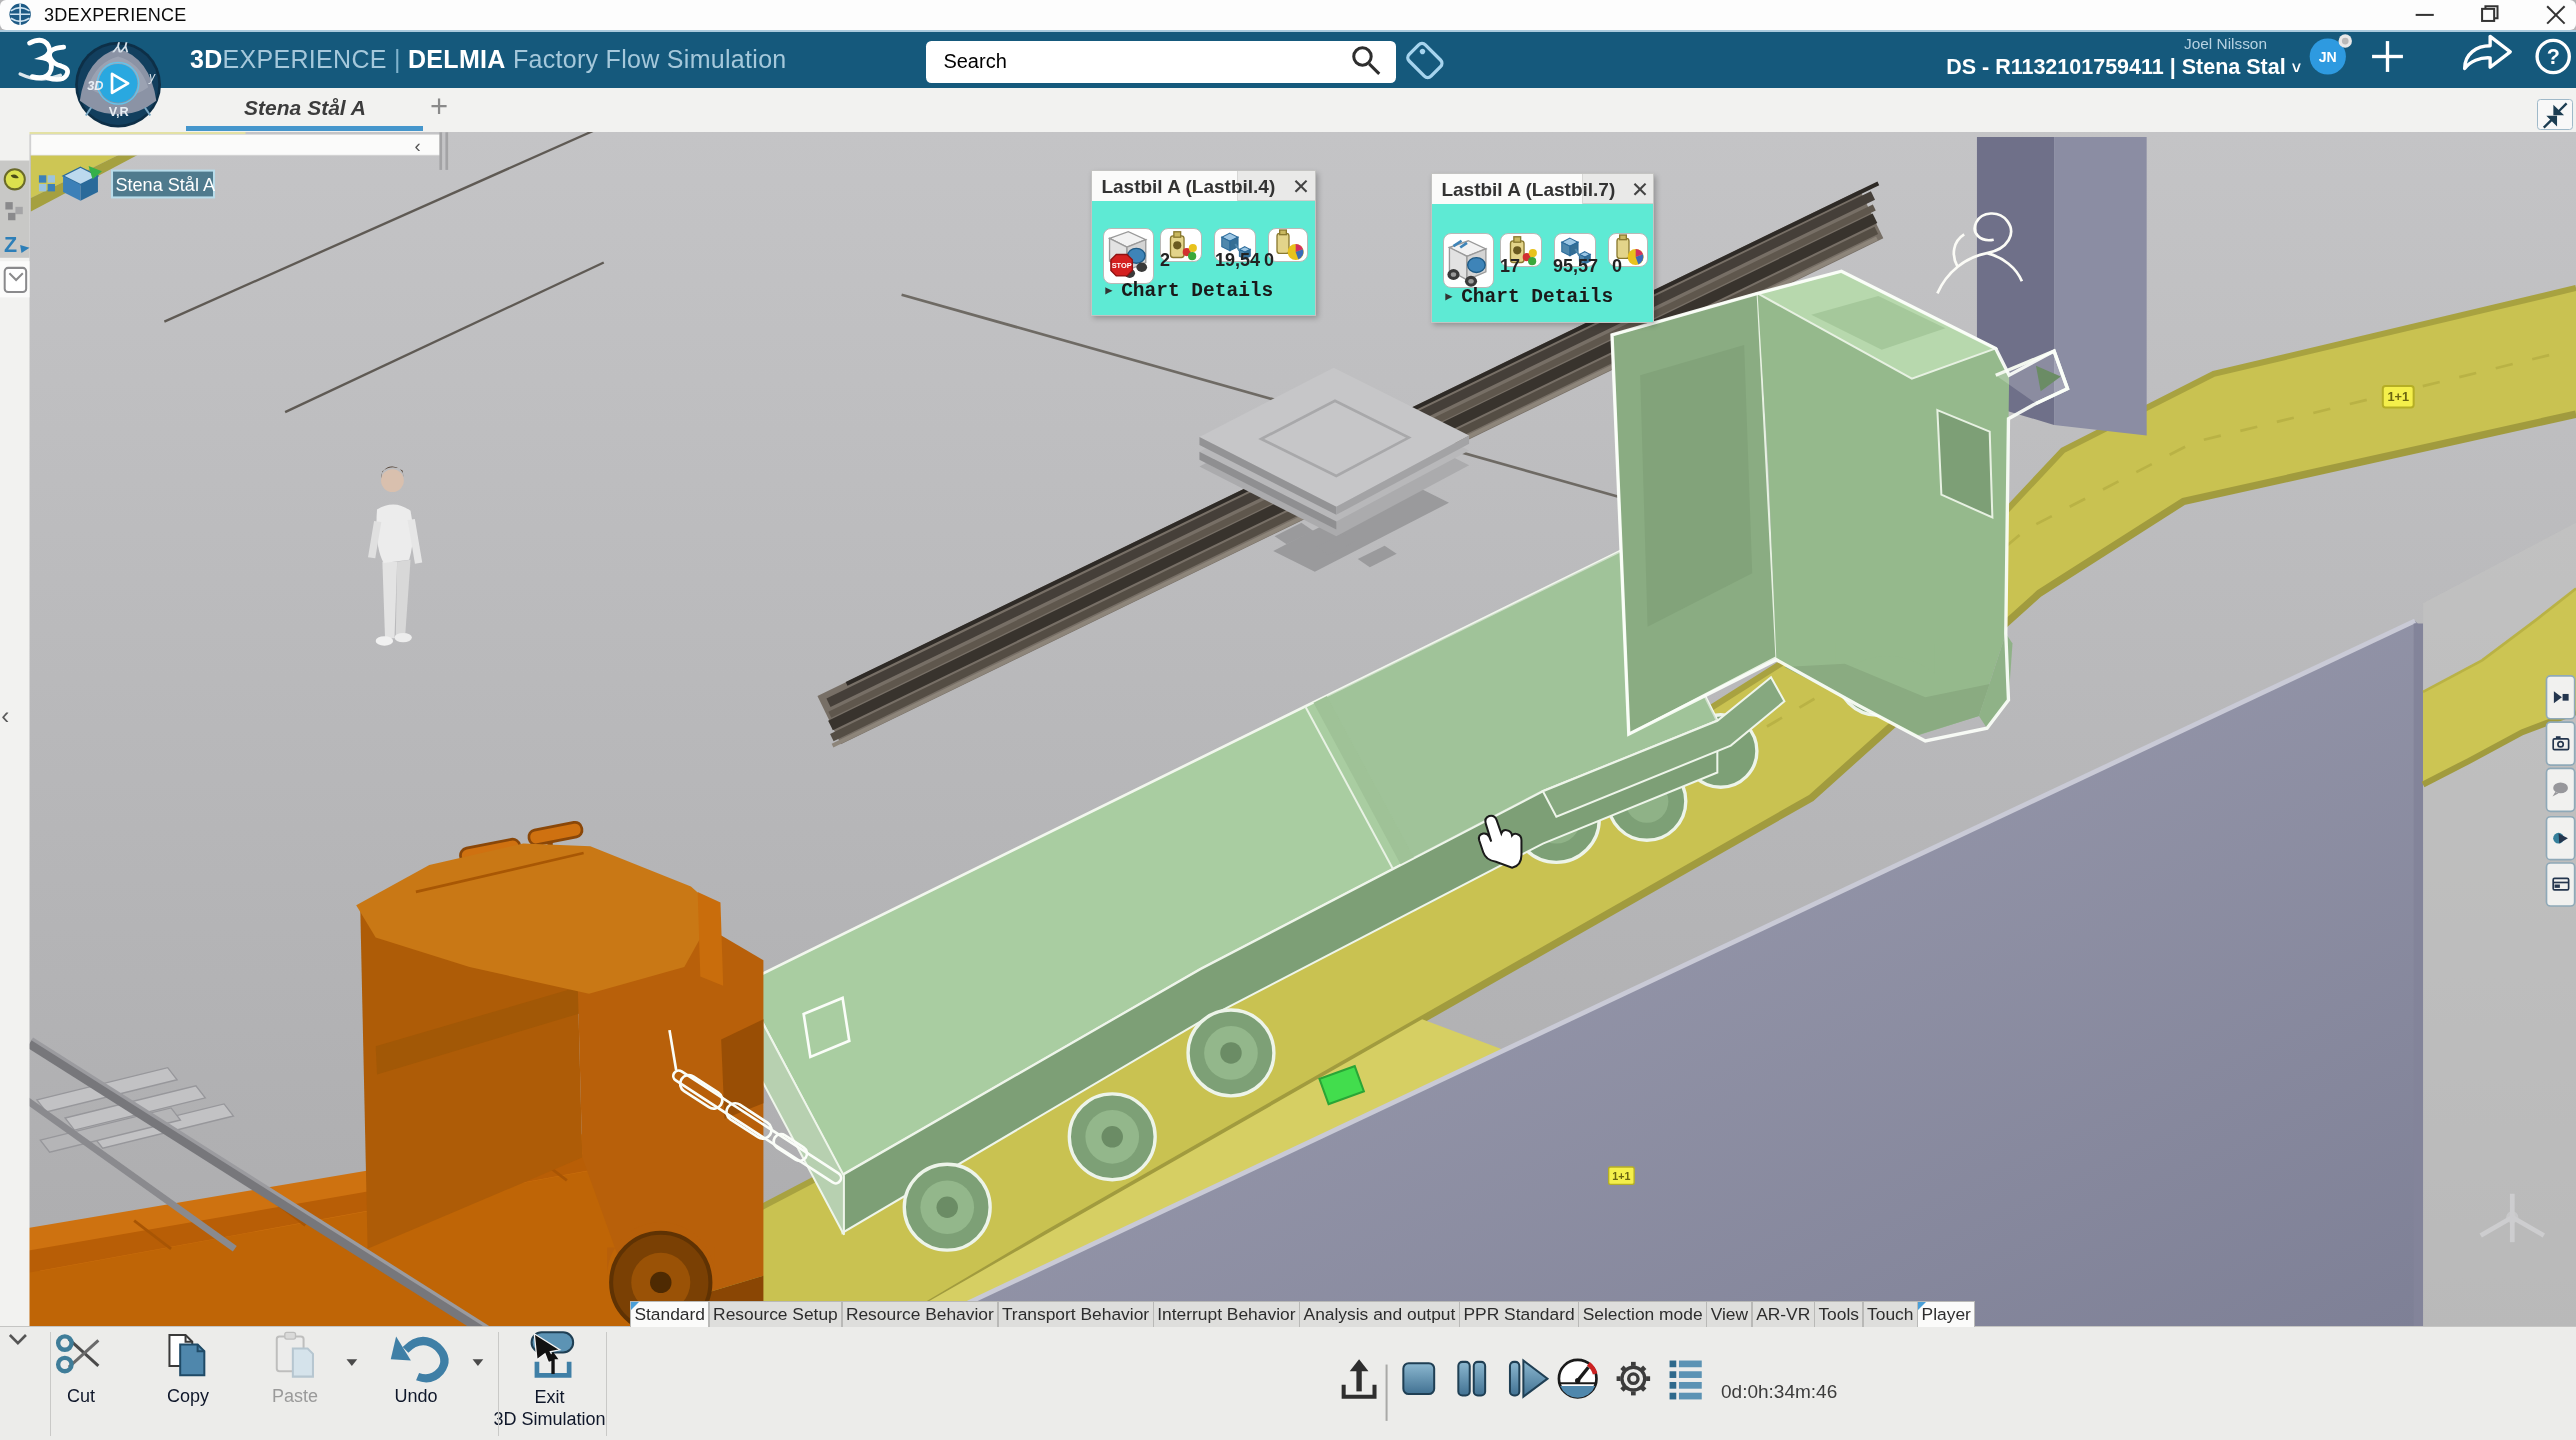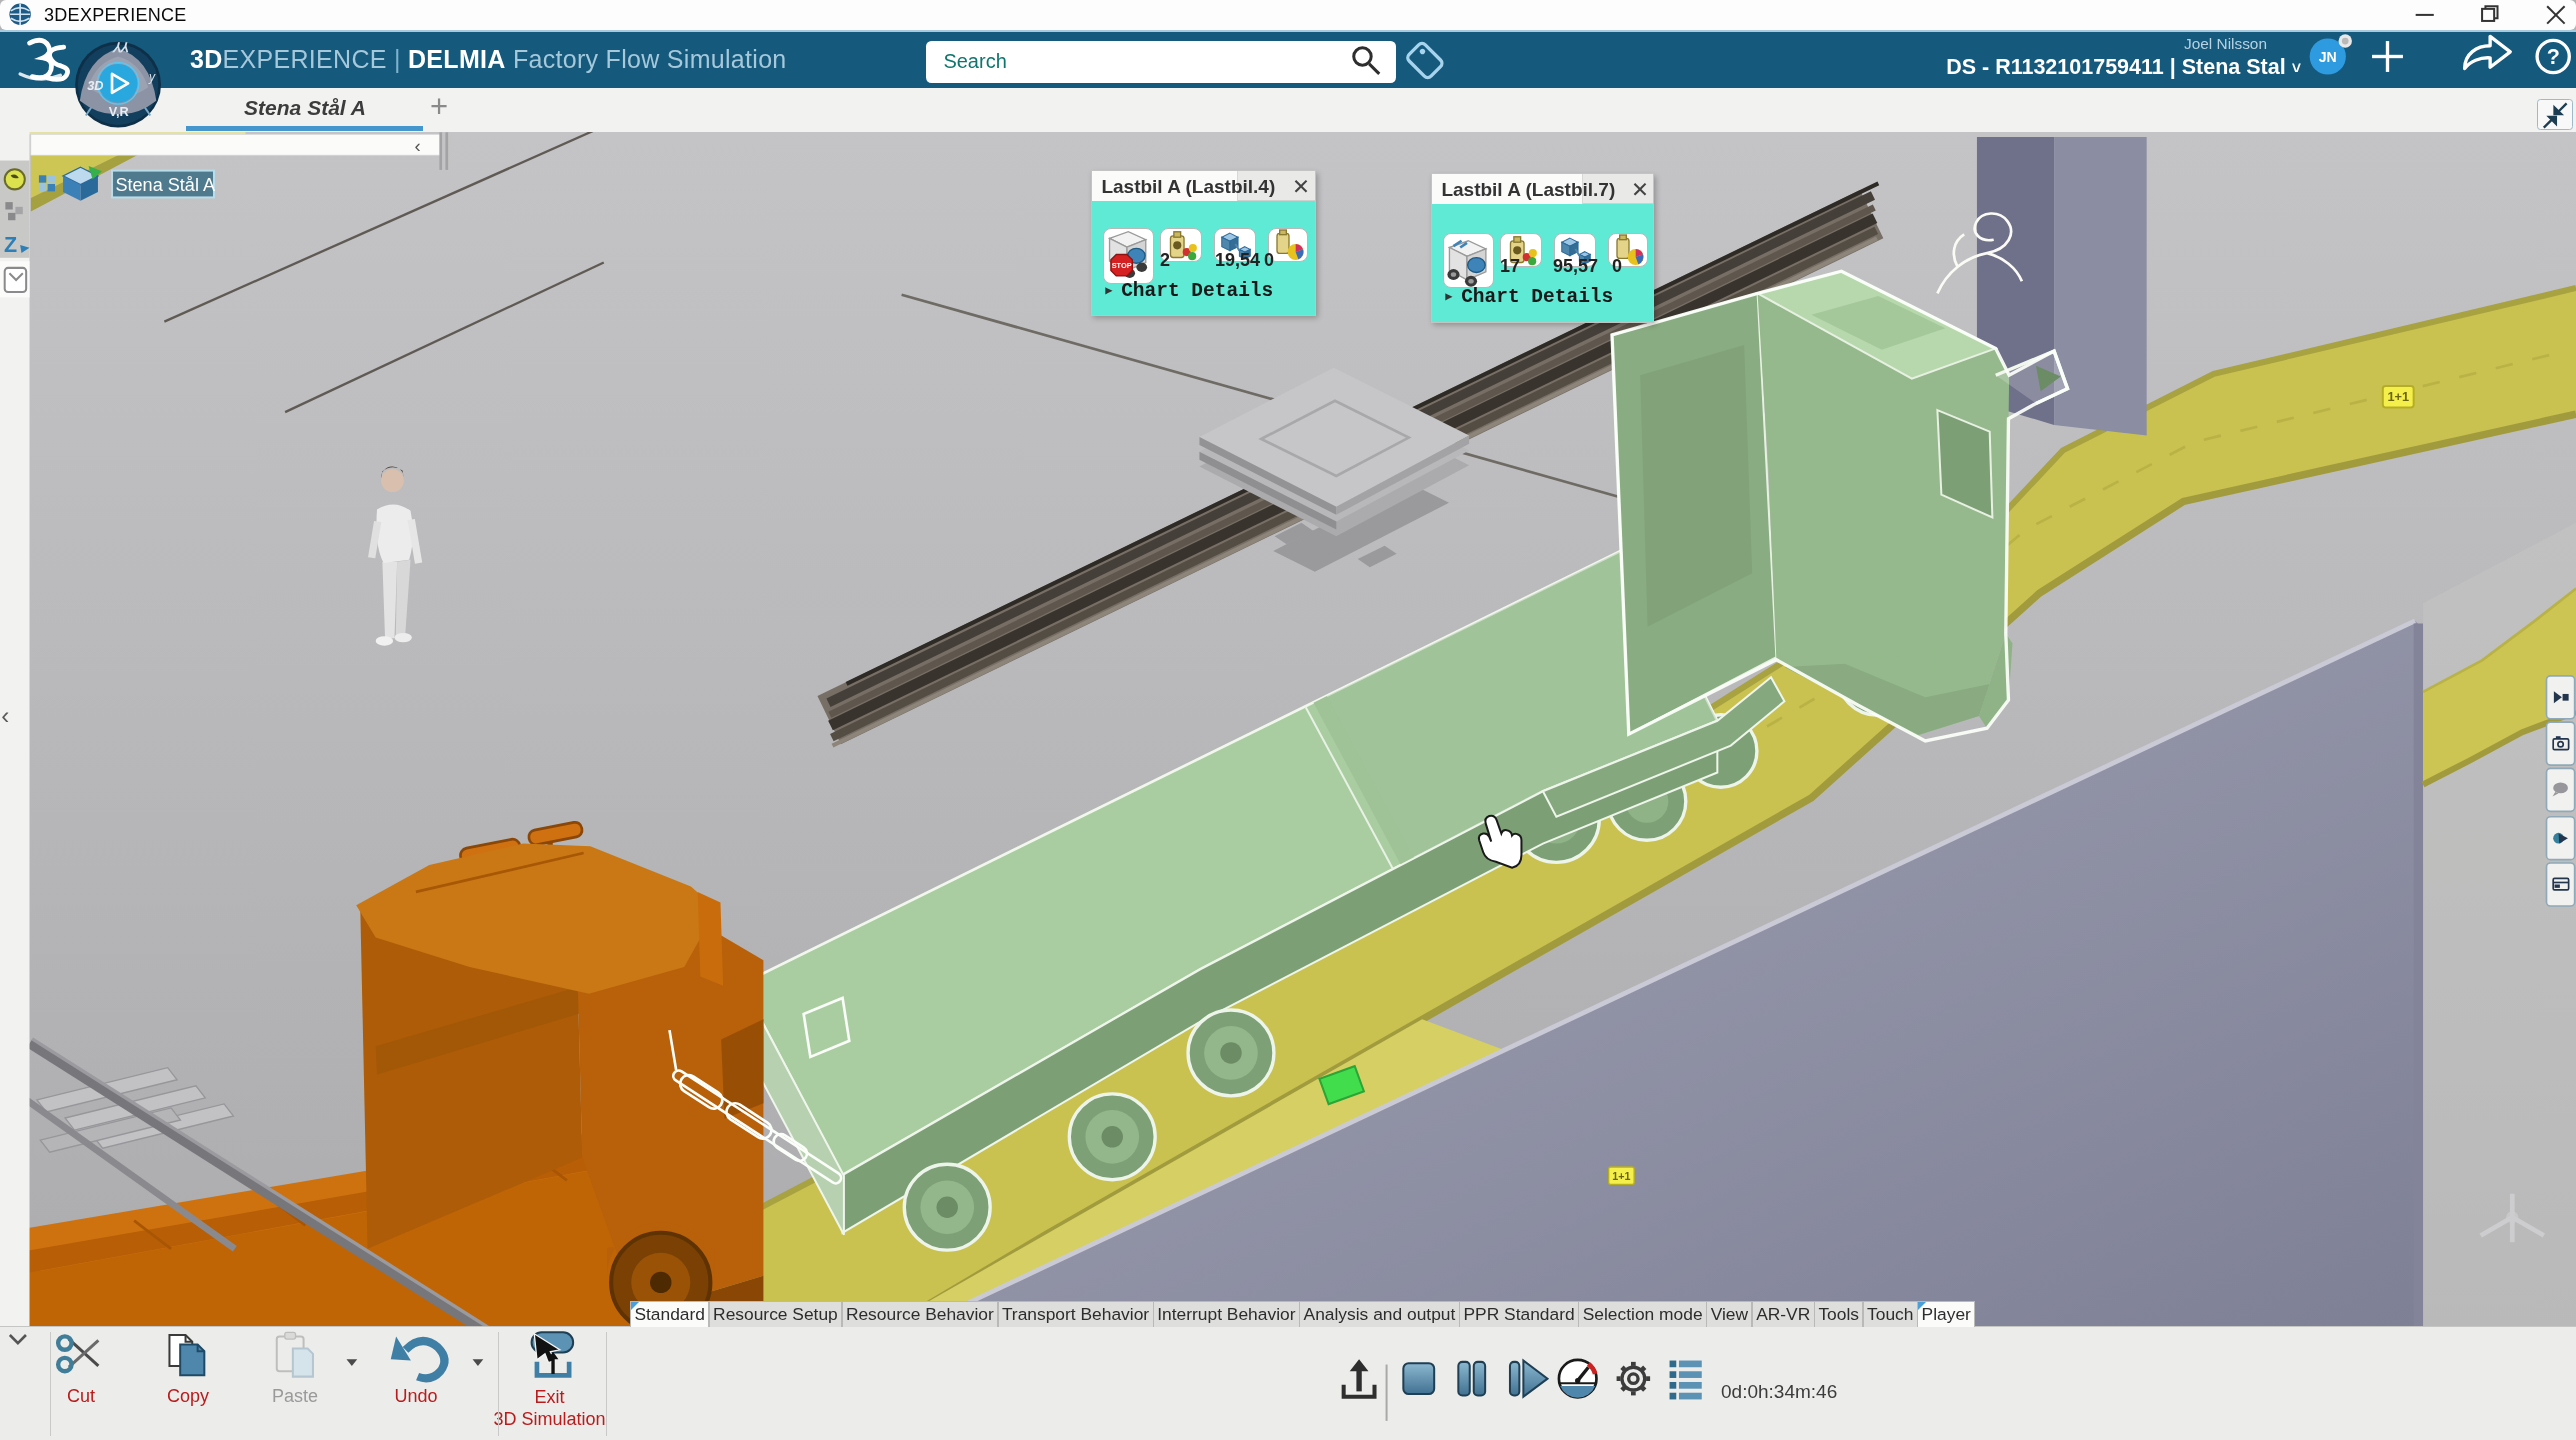--- a/index.html
+++ b/index.html
@@ -6,21 +6,21 @@
   html,body { width:2576px; height:1440px; overflow:hidden; font-family:"Liberation Sans", sans-serif; background:#b4b4b6; }
   
   #titlebar { position:absolute; left:0; top:0; width:2576px; height:29.5px; background:#fdfdfd; z-index:50;border-radius:6px; }
   #titlebar .appname { position:absolute; left:44px; top:4.7px; font-size:18px; color:#0a0a0a; letter-spacing:0.3px; }
   
   #header { position:absolute; left:0; top:29.5px; width:2576px; height:58px; background:#15597c; z-index:40; }
   #header .topline { position:absolute; left:0; top:0; width:100%; height:2.7px; background:#a9cadd; }
   #apptitle { position:absolute; left:190px; top:15.4px; font-size:25px; letter-spacing:0.3px; color:#a5c8db; white-space:nowrap; }
   #apptitle b { color:#ffffff; font-weight:bold; }
   #searchbox { position:absolute; left:926px; top:11.4px; width:470px; height:42px; background:#ffffff; border-radius:5.4px; }
-  #searchbox .ph { position:absolute; left:17.4px; top:9.4px; font-size:20px; color:#0f766e; }
+  #searchbox .ph { position:absolute; left:17.4px; top:9.4px; font-size:20px; color:#000000; }
   #userline1 { position:absolute; left:1972px; top:5.4px; width:295px; text-align:right; font-size:15.4px; color:#b7d2e2; }
   #userline2 { position:absolute; left:1805px; top:25.5px; width:496px; text-align:right; font-size:21.5px; font-weight:bold; color:#ffffff; white-space:nowrap; }
   
   #tabstrip { position:absolute; left:0; top:88px; width:2576px; height:44px; background:#f2f2f0; z-index:30; }
   #tabstrip .tabname { position:absolute; left:201px; top:8px; width:208px; text-align:center; font-size:21px; font-style:italic; font-weight:bold; color:#3c3c3c; }
   #tabstrip .underline { position:absolute; left:186px; top:38px; width:237px; height:5.4px; background:#4596cc; }
   #tabstrip .plus { position:absolute; left:430px; top:1.3px; font-size:31px; font-weight:200; color:#8a8a8a; }
   #collapsebtn { position:absolute; left:2537px; top:99px; width:36px; height:31px; background:#f8f8f8; border:1.3px solid #9fb9c9; border-radius:3.4px; z-index:31; }
   
   #viewport { position:absolute; left:0; top:131px; width:2576px; height:1195px; overflow:hidden; background:linear-gradient(#c3c3c5, #adadaf); }
@@ -34,21 +34,21 @@
   .panel .chart { position:absolute; left:10.7px; font-size:19.5px; font-weight:bold; color:#1a1a1a;font-family:Liberation Mono, monospace; }
   .panel .chart .tri { display:inline-block; transform:scale(0.62); margin-right:6.7px; color:#333; }
   .icbtn { position:absolute; background:#ffffff; border:0.7px solid #b9b9b7; border-radius:8px;margin-top:17px; }
   
   #bottomtabs { position:absolute; left:630px; top:1301px; height:25.5px; z-index:25; white-space:nowrap; font-size:18px; color:#2d2d2d; }
   .btab { display:inline-block; height:25.5px; line-height:24px; padding:0 3.4px; font-size:17.4px; background:#dededc; border:0.7px solid #b9b9b7; border-bottom:none; margin-right:-0.7px; vertical-align:top; position:relative; }
   .btab.active { background:#fbfbfa; }
   .btab.active::before { content:""; position:absolute; left:0; top:0; border-style:solid; border-width:8px 8px 0 0; border-color:#4a9fd8 transparent transparent transparent; }
   
   #toolbar { position:absolute; left:0; top:1326px; width:2576px; height:114px; background:#ececea; border-top:0.7px solid #c5c5c3; z-index:24; }
-  .tlabel { position:absolute; font-size:18px; color:#b91c1c; text-align:center; }
+  .tlabel { position:absolute; font-size:18px; color:#0f172a; text-align:center; }
   .tlabel.grey { color:#9a9a9a; }
   .vsep { position:absolute; width:1.3px; background:#c9c9c7; }
   #timetxt { position:absolute; left:1721px; top:1381px; z-index:40; font-size:19px; color:#3c3c3c; }
 </style>
 </head>
 <body>
 
 <div id="viewport">
   <svg width="2576" height="1195" viewBox="0 196 3840 1781" preserveAspectRatio="none" style="position:absolute;left:0;top:0">
   <defs>

